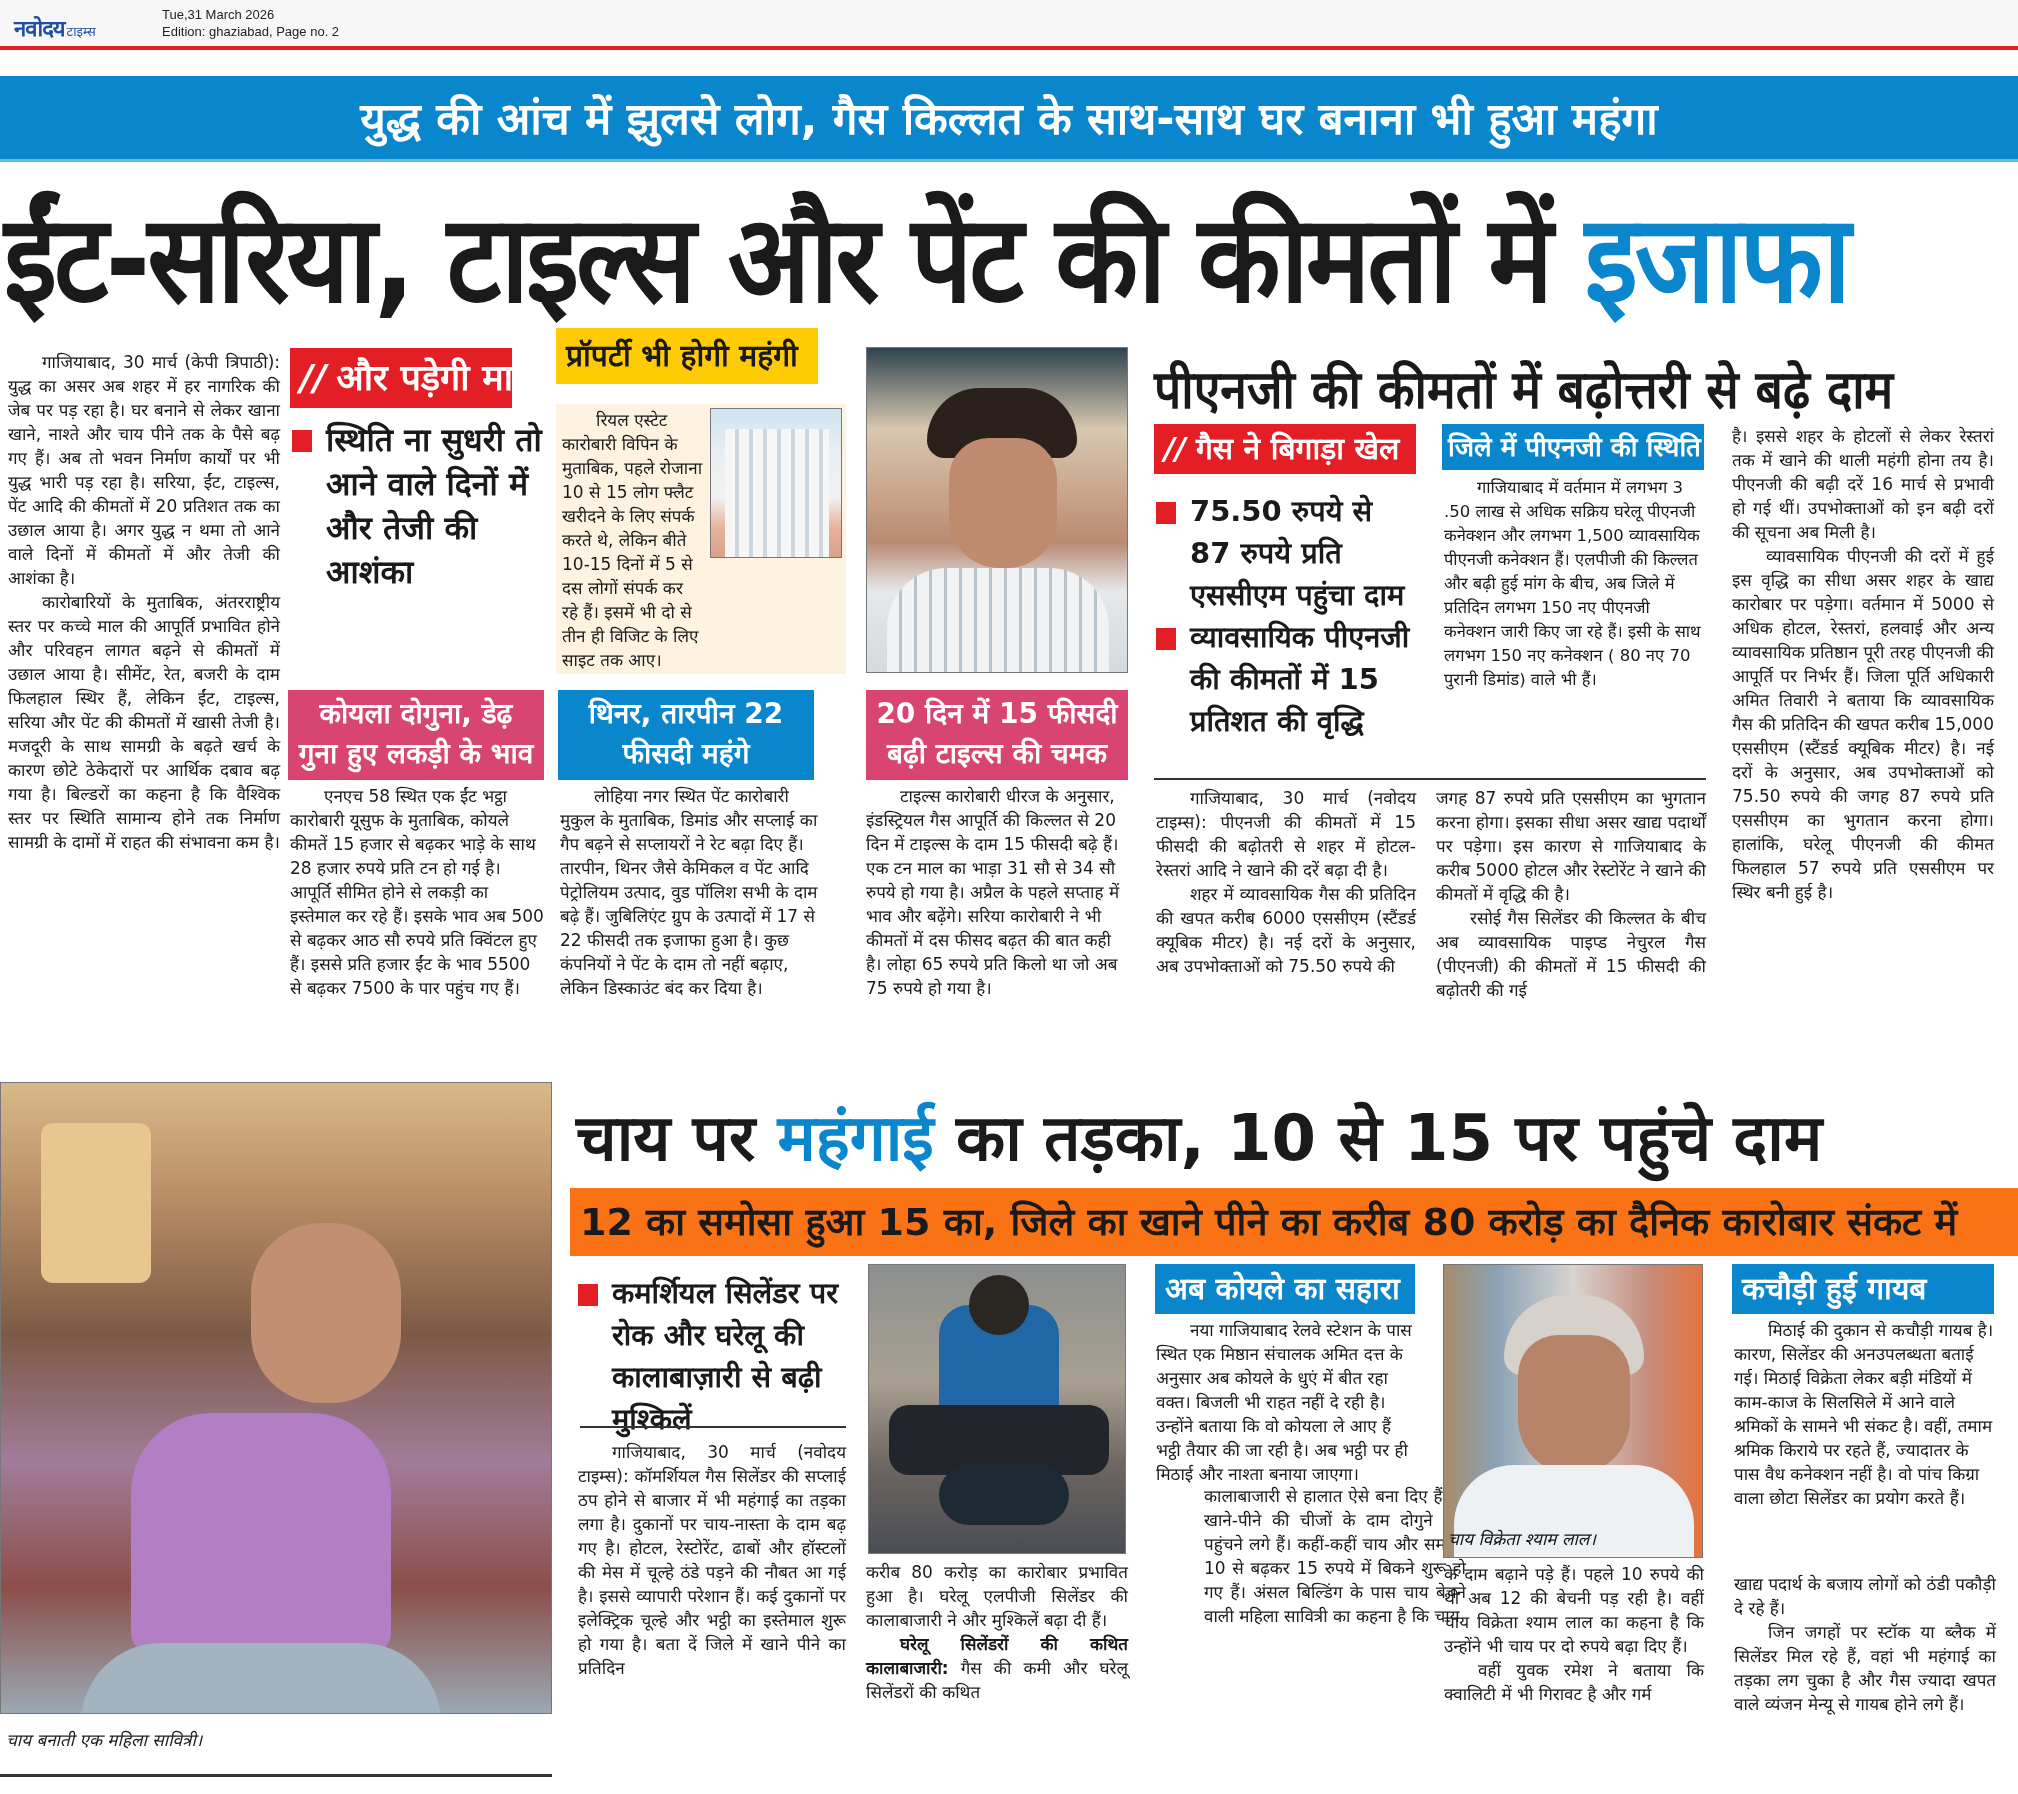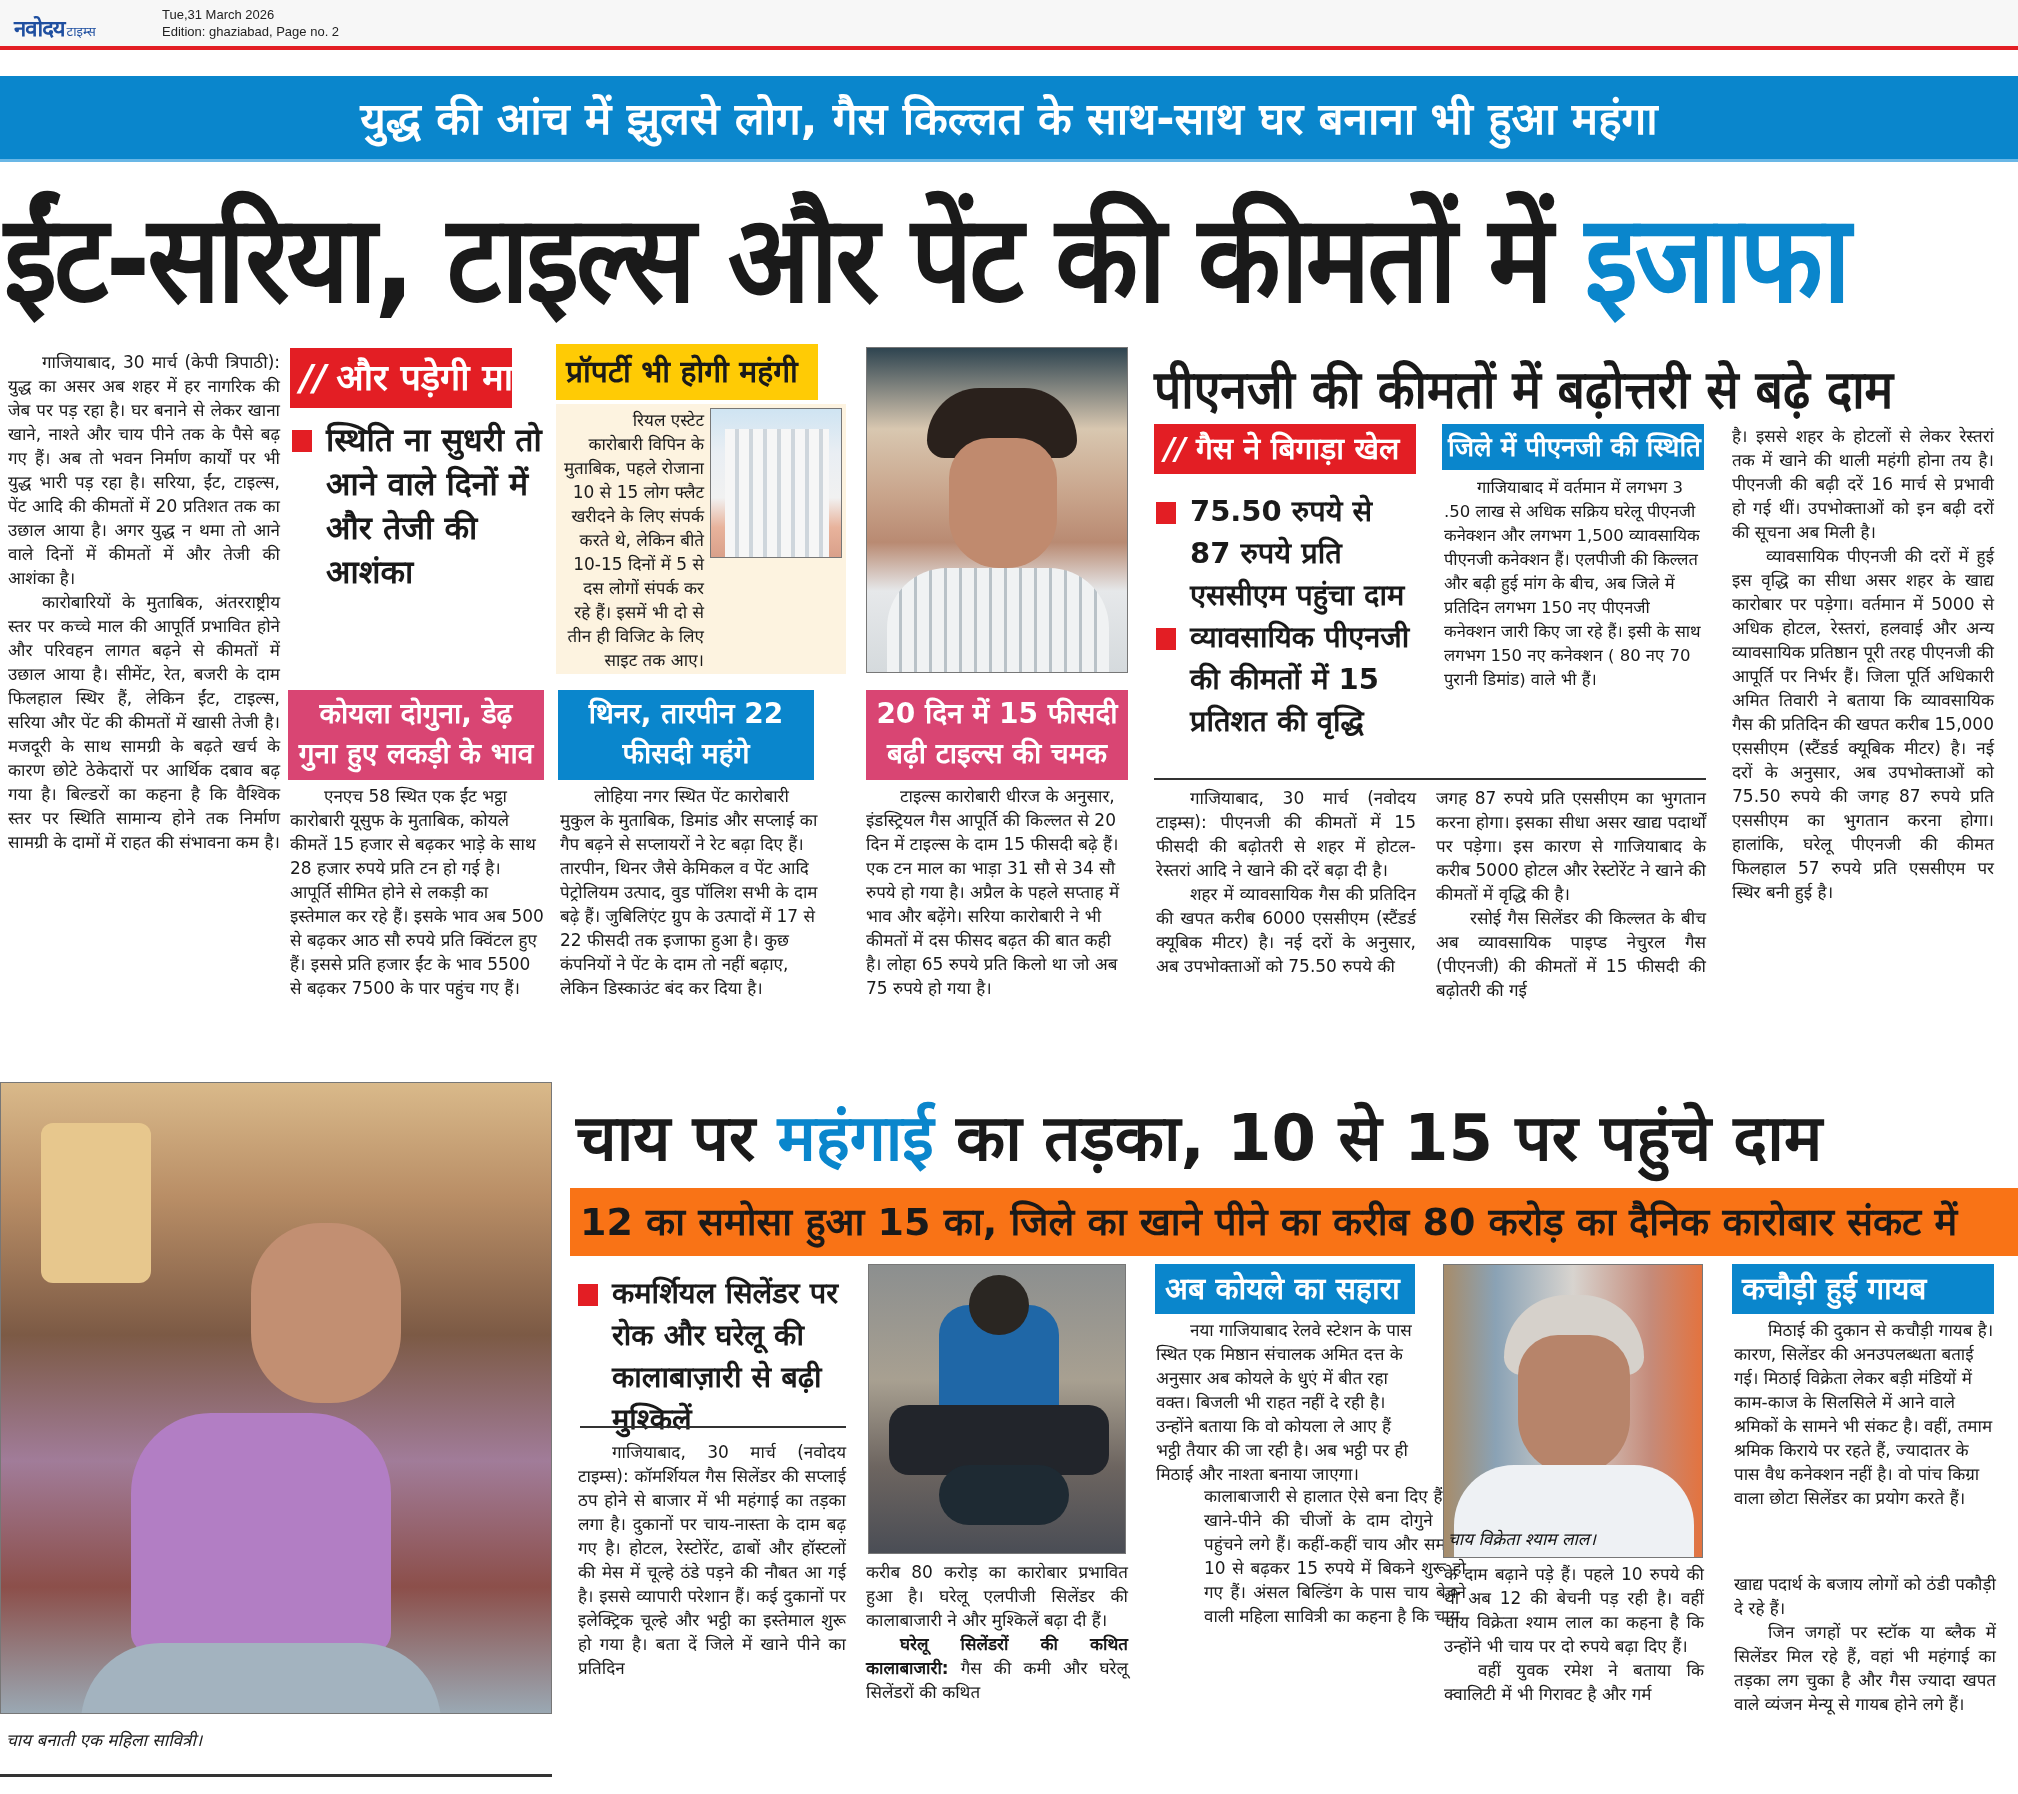--- a/index.html
+++ b/index.html
@@ -65,26 +65,26 @@
   <p>कारोबारियों के मुताबिक, अंतरराष्ट्रीय स्तर पर कच्चे माल की आपूर्ति प्रभावित होने और परिवहन लागत बढ़ने से कीमतों में उछाल आया है। सीमेंट, रेत, बजरी के दाम फिलहाल स्थिर हैं, लेकिन ईंट, टाइल्स, सरिया और पेंट की कीमतों में खासी तेजी है। मजदूरी के साथ सामग्री के बढ़ते खर्च के कारण छोटे ठेकेदारों पर आर्थिक दबाव बढ़ गया है। बिल्डरों का कहना है कि वैश्विक स्तर पर स्थिति सामान्य होने तक निर्माण सामग्री के दामों में राहत की संभावना कम है।</p>
 </div>
 
 <div class="tag red" style="left:290px; top:348px; width:222px; height:60px; font-size:36px; line-height:52px;">
   <span class="slashes">//</span><span>और पड़ेगी मार</span>
 </div>
 <ul class="bullets" style="left:292px; top:418px; width:258px;">
   <li>स्थिति ना सुधरी तो आने वाले दिनों में और तेजी की आशंका</li>
 </ul>
 
-<div class="tag yellow" style="left:556px; top:344px; width:262px; height:56px; font-size:30px; line-height:48px;">प्रॉपर्टी भी होगी महंगी</div>
+<div class="tag yellow" style="left:556px; top:328px; width:262px; height:56px; font-size:30px; line-height:48px;">प्रॉपर्टी भी होगी महंगी</div>
 <div style="position:absolute; left:556px; top:404px; width:290px; height:270px; background:#fdf3e0;"></div>
 <div class="photo" style="left:710px; top:408px; width:132px; height:150px; background:linear-gradient(180deg,#cfe4f2 0%,#e9eef3 30%,#f1f1f1 60%,#e8b39c 80%,#d9a08a 100%);">
   <div style="position:absolute; left:14px; top:20px; width:104px; height:128px; background:repeating-linear-gradient(90deg,#f6f6f6 0 10px,#cfd6dc 10px 14px);"></div>
 </div>
-<div class="col" style="left:562px; top:408px; width:282px; font-size:17px; line-height:24px; text-align:right;">
+<div class="col" style="left:562px; top:408px; width:282px; font-size:17px; line-height:24px; text-align:left;">
   <p style="width:142px;">रियल एस्टेट कारोबारी विपिन के मुताबिक, पहले रोजाना 10 से 15 लोग फ्लैट खरीदने के लिए संपर्क करते थे, लेकिन बीते 10-15 दिनों में 5 से दस लोगों संपर्क कर रहे हैं। इसमें भी दो से तीन ही विजिट के लिए साइट तक आए।</p>
 </div>
 
 <div class="photo" style="left:866px; top:347px; width:262px; height:326px; background:linear-gradient(180deg,#2e4450 0%,#d8c7b0 25%,#c9a58c 45%,#b98a72 60%,#e6e8ea 75%,#d5dadd 100%);">
   <div style="position:absolute; left:60px; top:40px; width:150px; height:70px; background:#2a211c; border-radius:60px 60px 20px 20px;"></div>
   <div style="position:absolute; left:82px; top:90px; width:108px; height:130px; background:#c08a6e; border-radius:40px 40px 50px 50px;"></div>
   <div style="position:absolute; left:20px; top:220px; width:222px; height:106px; background:repeating-linear-gradient(90deg,#f0f2f3 0 12px,#b9c2c8 12px 15px); border-radius:60px 60px 0 0;"></div>
 </div>
 
 <div class="tag pink" style="left:288px; top:690px; width:256px; height:90px; font-size:28px; line-height:40px; white-space:normal; text-align:center;">कोयला दोगुना, डेढ़ गुना हुए लकड़ी के भाव</div>

